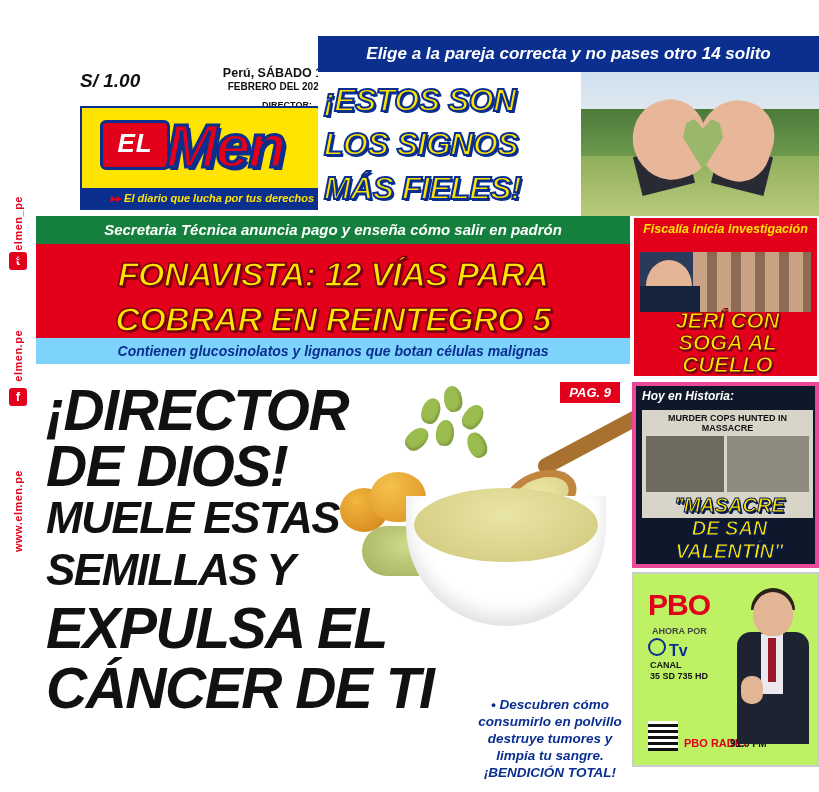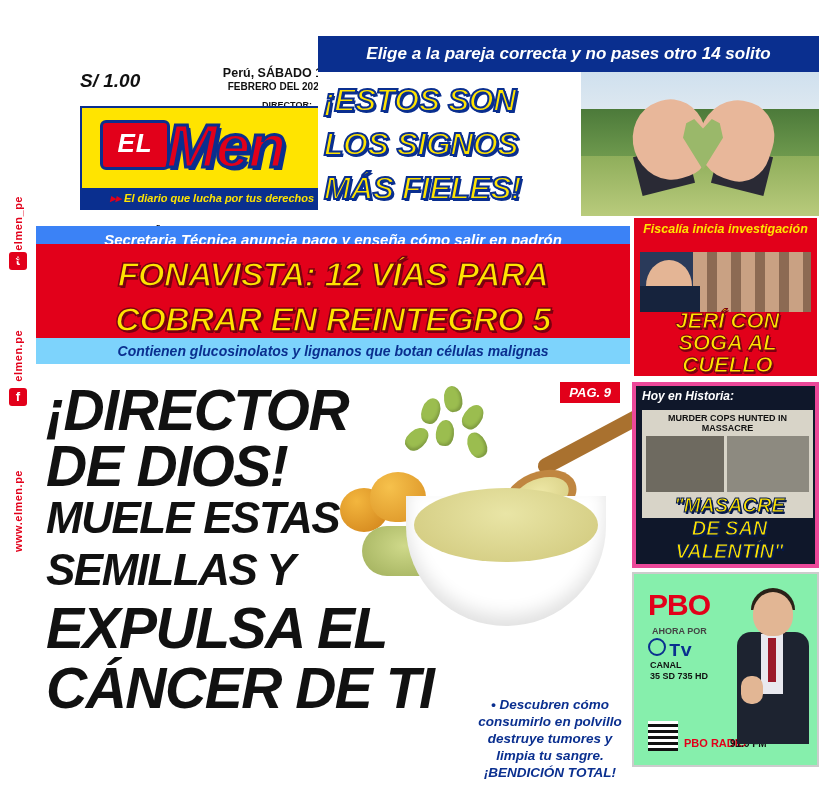--- a/index.html
+++ b/index.html
@@ -47,21 +47,21 @@
   .promo-photo .heartgap{position:absolute;left:50px;top:24px;width:40px;height:52px;background:#9ab86a;
      clip-path:polygon(50% 100%,0 38%,8% 10%,28% 2%,50% 20%,72% 2%,92% 10%,100% 38%);}
   .promo-photo .cuff{position:absolute;width:54px;height:40px;background:#2a2a35;bottom:0;}
   .promo-photo .cuff.l{left:4px;transform:rotate(-14deg);}
   .promo-photo .cuff.r{right:4px;transform:rotate(14deg);}
   .promo-head{position:absolute;left:6px;top:6px;width:258px;}
   .promo-head div{color:#ffe400;font-size:32px;font-weight:bold;font-style:italic;line-height:44px;
      -webkit-text-stroke:2px #0a2f8f;text-shadow:2px 2px 0 #0a2f8f;letter-spacing:-.5px;}
 
   
-  .kicker{position:absolute;left:36px;top:226px;width:594px;height:28px;background:#3b82f6;}
+  .kicker{position:absolute;left:36px;top:216px;width:594px;height:28px;background:#15803d;}
   .kicker span{display:block;color:#ffffff;font-size:15px;font-weight:bold;font-style:italic;line-height:28px;text-align:center;}
 
   
   .redblock{position:absolute;left:36px;top:244px;width:594px;height:94px;background:#e2001a;}
   .redblock .l{color:#ffe400;font-size:34px;font-weight:bold;font-style:italic;text-align:center;line-height:45px;
      -webkit-text-stroke:1.5px #7a0010;text-shadow:2px 2px 0 #7a0010;letter-spacing:-.5px;}
 
   
   .yellowbar{position:absolute;left:36px;top:338px;width:594px;height:26px;background:#7dd3fc;}
   .yellowbar span{display:block;color:#0a2f8f;font-size:14px;font-weight:bold;font-style:italic;line-height:26px;text-align:center;}
@@ -117,24 +117,24 @@
   .hist{position:absolute;left:0;top:166px;width:187px;height:186px;background:#0f172a;border:4px solid #ec4899;box-sizing:border-box;}
   .hist .kick{color:#ffffff;font-size:12px;font-weight:bold;font-style:italic;padding:3px 6px;}
   .hist .clip{position:absolute;left:6px;top:24px;width:171px;height:108px;background:#d8d4c8;overflow:hidden;}
   .hist .clip .hl{color:#111;font-size:9px;font-weight:bold;text-align:center;line-height:10px;padding-top:3px;}
   .hist .clip .ph{position:absolute;left:4px;top:26px;width:78px;height:56px;background:#6e6a60;}
   .hist .clip .ph2{position:absolute;right:4px;top:26px;width:82px;height:56px;background:#8d8a80;}
   .hist .t{position:absolute;left:0;top:108px;width:187px;}
   .hist .t div{color:#ffe400;font-size:20px;font-weight:bold;font-style:italic;text-align:center;line-height:23px;
      -webkit-text-stroke:1px #05194d;text-shadow:1.5px 1.5px 0 #05194d;}
 
-  .pbo{position:absolute;left:0;top:356px;width:187px;height:195px;background:#86efac;border:2px solid #cccccc;box-sizing:border-box;}
+  .pbo{position:absolute;left:0;top:356px;width:187px;height:195px;background:#bef264;border:2px solid #cccccc;box-sizing:border-box;}
   .pbo .logo{position:absolute;left:14px;top:14px;color:#e2001a;font-size:30px;font-weight:bold;letter-spacing:-1px;}
   .pbo .ahora{position:absolute;left:18px;top:52px;color:#444;font-size:9px;font-weight:bold;}
-  .pbo .movtv{position:absolute;left:14px;top:64px;color:#0a2f8f;font-size:19px;font-weight:bold;font-family:Liberation Mono, monospace;}
+  .pbo .movtv{position:absolute;left:14px;top:64px;color:#0a2f8f;font-size:16px;font-weight:bold;}
   .pbo .movtv .m{display:inline-block;width:14px;height:14px;border:2px solid #0a2f8f;border-radius:50%;margin-right:3px;}
   .pbo .canal{position:absolute;left:16px;top:86px;color:#111;font-size:9px;font-weight:bold;line-height:11px;}
   .pbo .qr{position:absolute;left:14px;bottom:14px;width:30px;height:30px;
      background:repeating-linear-gradient(0deg,#111 0 3px,#fff 3px 6px),repeating-linear-gradient(90deg,#111 0 3px,transparent 3px 6px);}
   .pbo .radio{position:absolute;left:50px;bottom:16px;color:#e2001a;font-size:11px;font-weight:bold;}
   .pbo .fm{position:absolute;left:96px;bottom:16px;color:#111;font-size:10px;font-weight:bold;}
   .pbo .host{position:absolute;right:6px;top:18px;width:76px;height:152px;}
   .pbo .host .head{position:absolute;left:18px;top:0;width:40px;height:44px;background:#e2b694;border-radius:50% 50% 45% 45%;}
   .pbo .host .hair{position:absolute;left:16px;top:-4px;width:44px;height:22px;background:#2a2118;border-radius:22px 22px 0 0;}
   .pbo .host .body{position:absolute;left:2px;top:40px;width:72px;height:112px;background:#1d2330;border-radius:14px 14px 0 0;}

